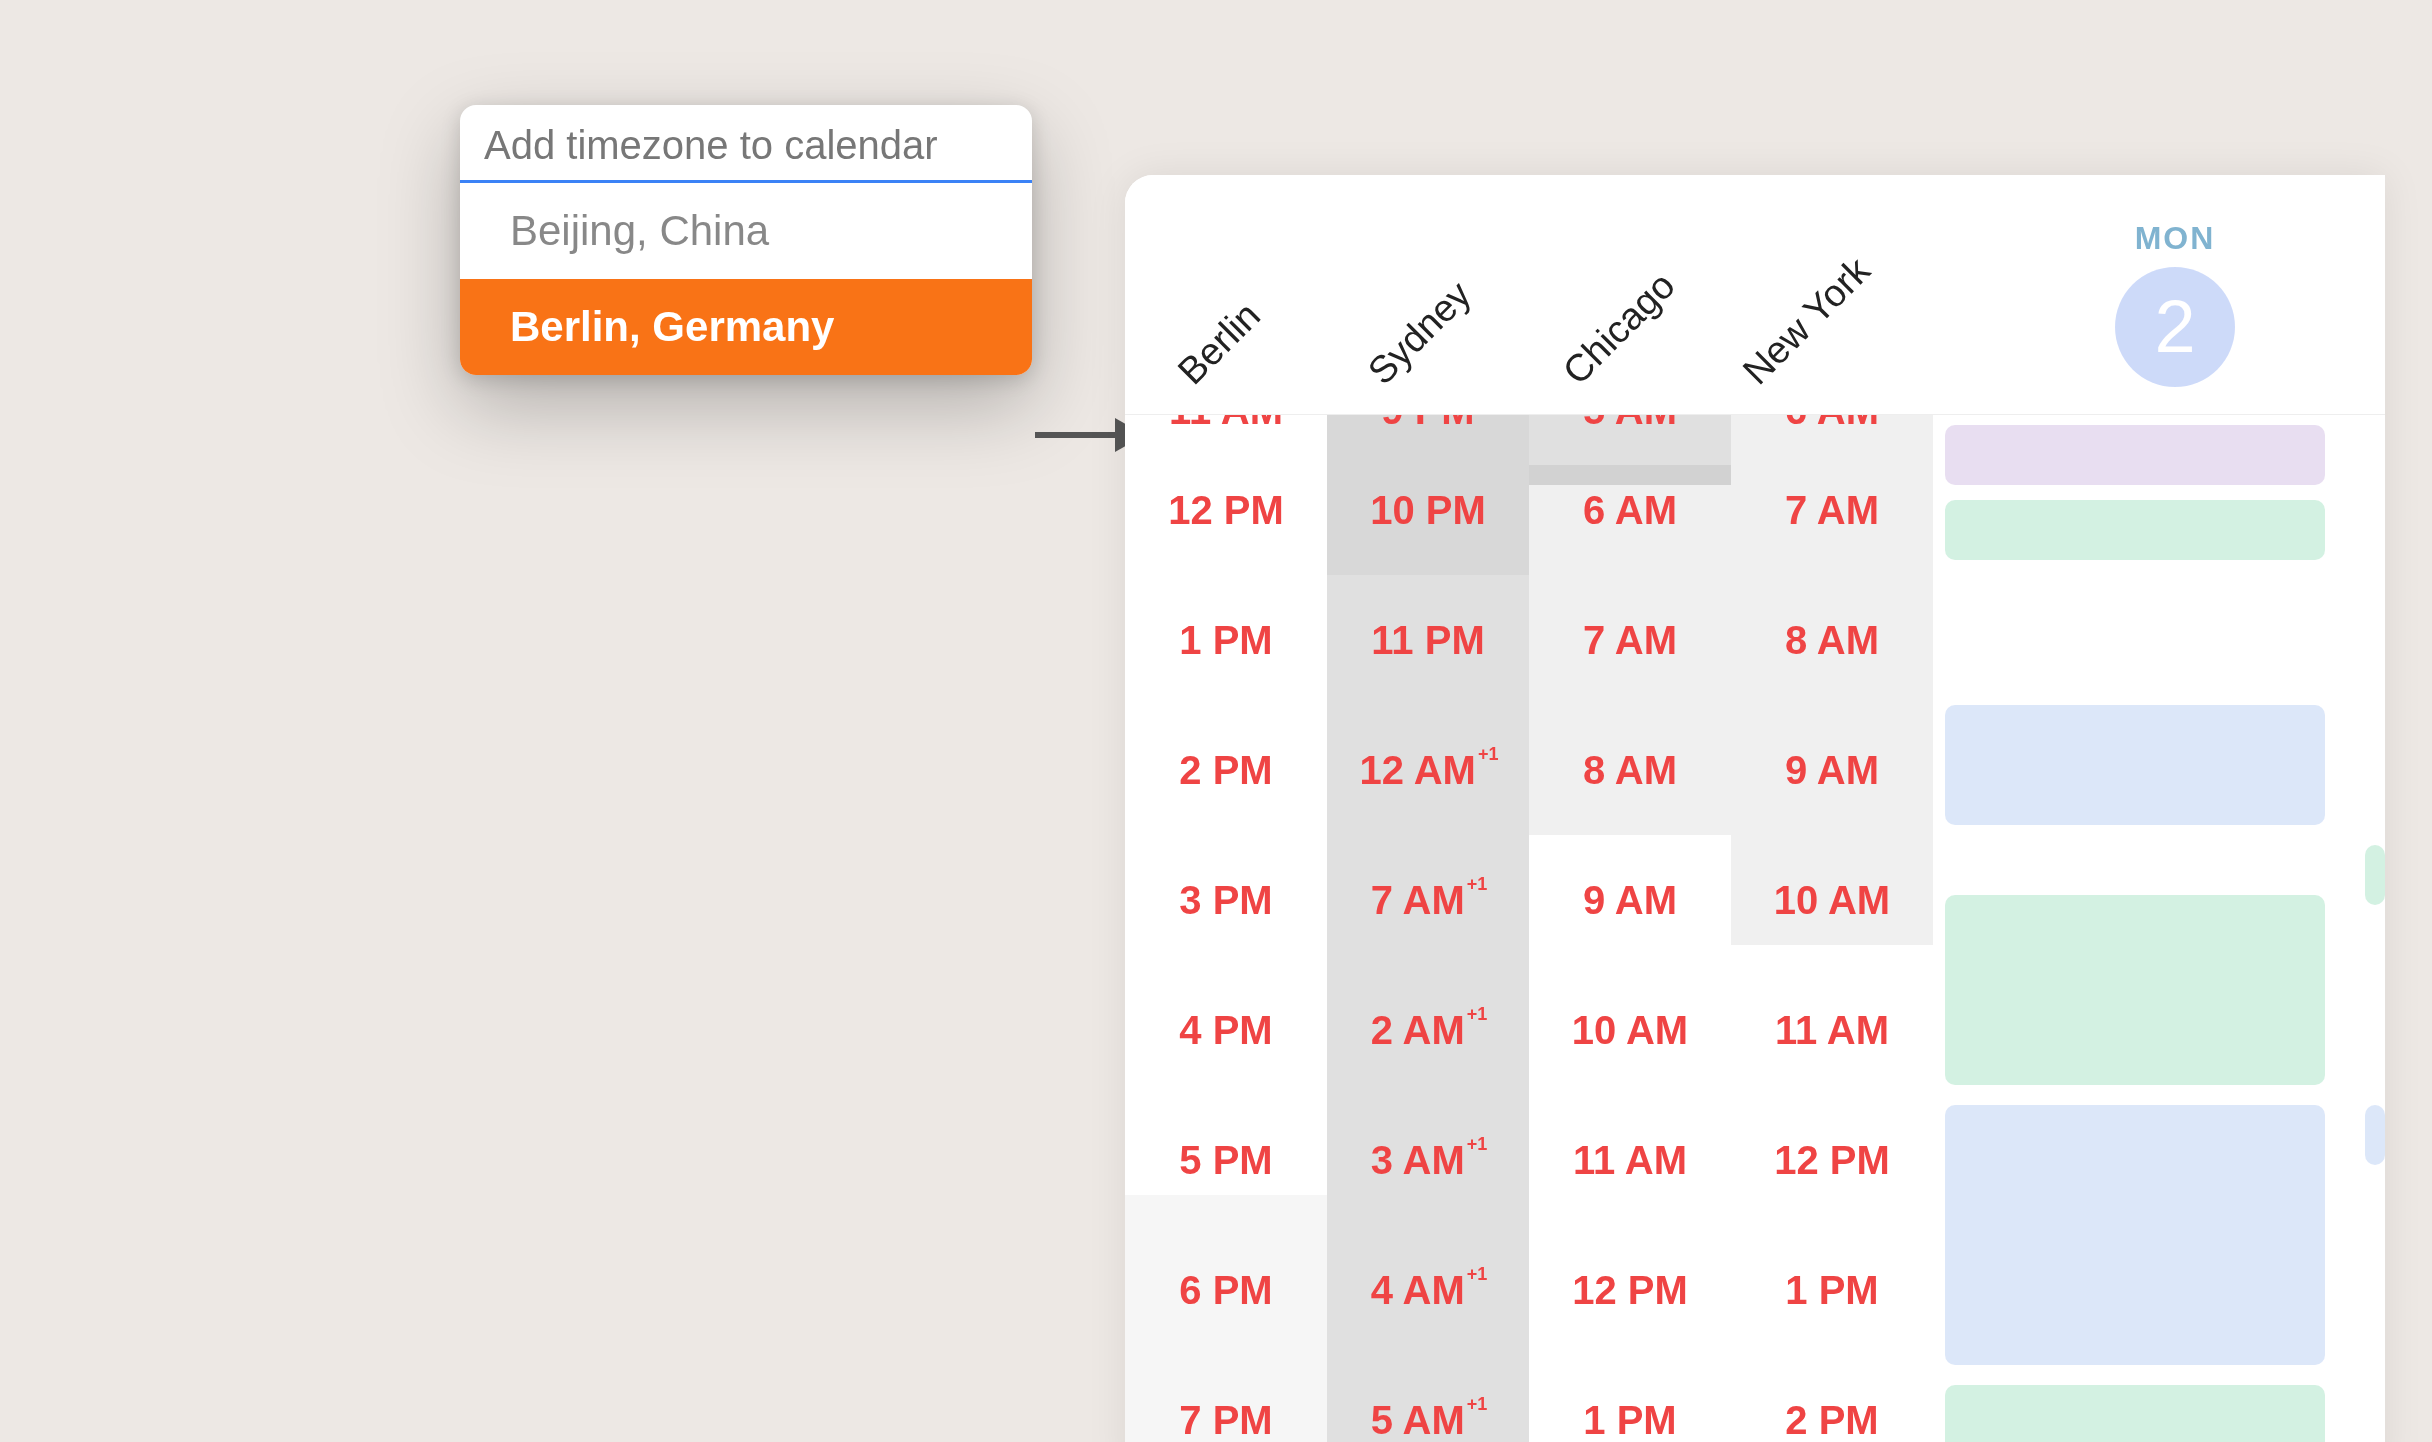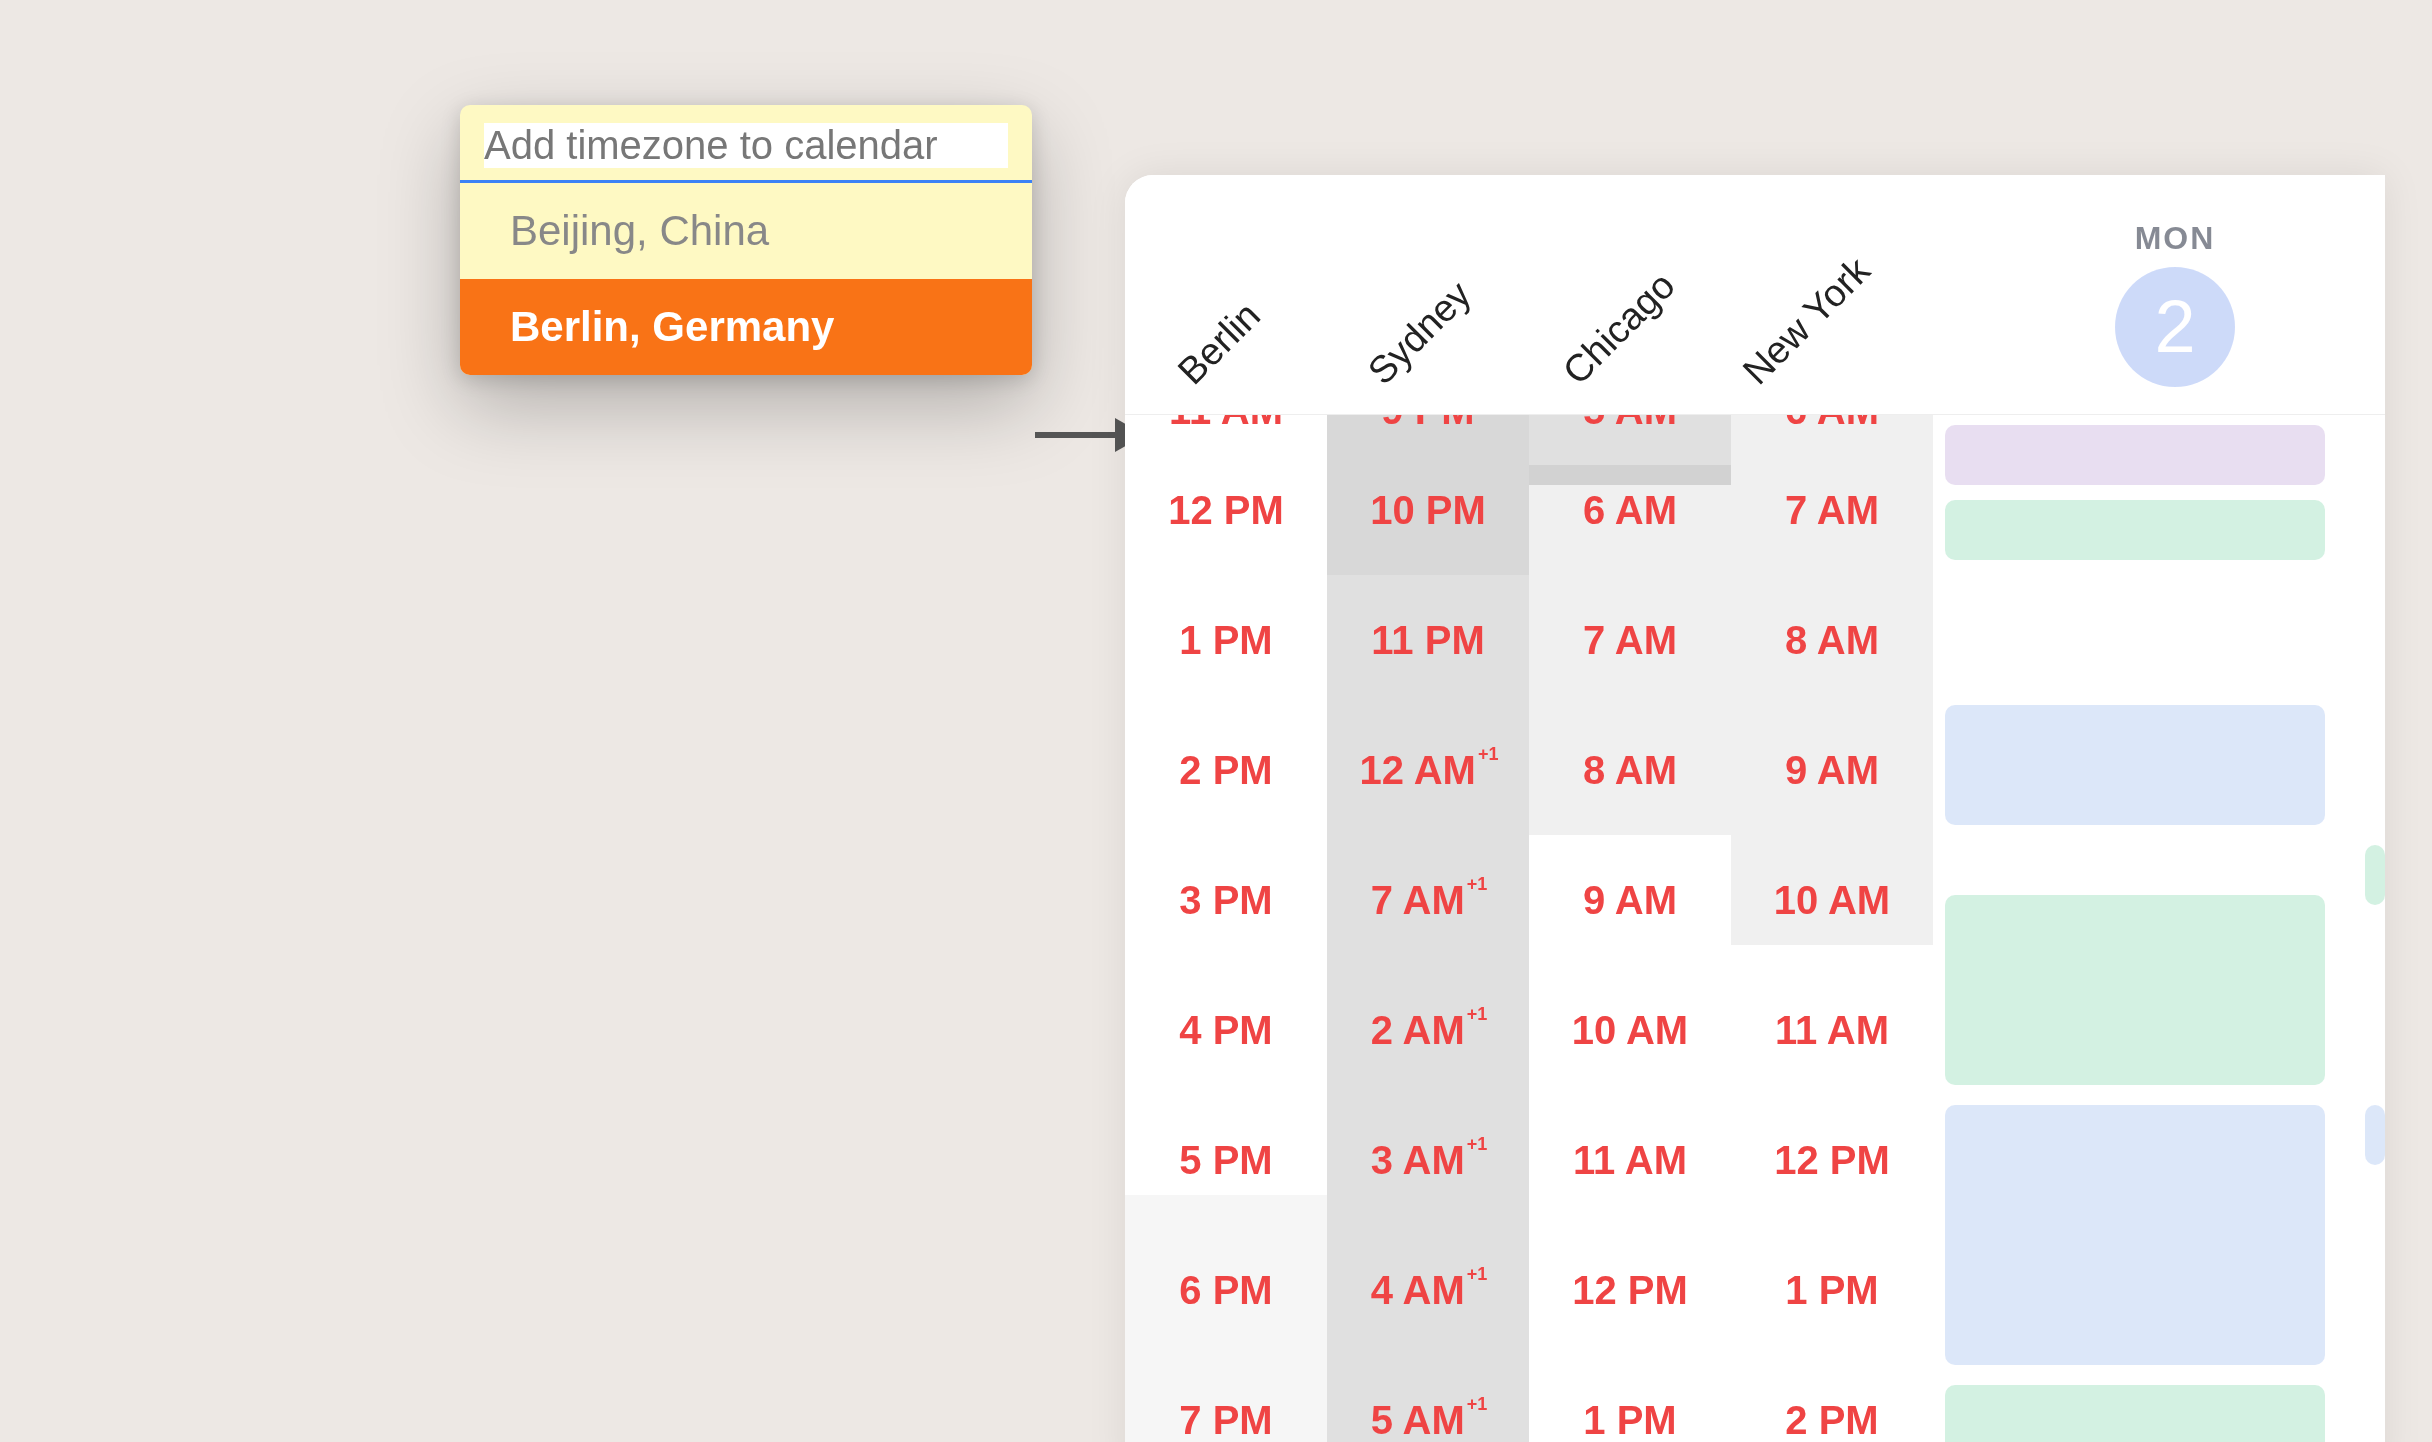--- a/index.html
+++ b/index.html
@@ -9,22 +9,22 @@
     font-family: -apple-system, BlinkMacSystemFont, "Segoe UI", Helvetica, Arial, sans-serif;
     position: relative;
   }
 
   
   .dropdown {
     position: absolute;
     left: 460px;
     top: 105px;
     width: 572px;
-    background: #fef9c3;
-    border-radius: 10px;
+    background: #ffffff;
+    border-radius: 16px;
     box-shadow: 0 30px 80px rgba(0,0,0,0.25), 0 4px 20px rgba(0,0,0,0.15);
     overflow: hidden;
   }
   .dropdown-input-wrap {
     padding: 18px 24px 12px 24px;
     border-bottom: 3px solid #3b82f6;
   }
   .dropdown-input {
     width: 100%;
     border: none;
@@ -91,21 +91,21 @@
     position: absolute;
     right: 0;
     top: 45px;
     width: 420px;
     text-align: center;
     opacity: 0.5;
   }
   .day-name {
     font-size: 32px;
     font-weight: 700;
-    color: #0f172a;
+    color: #0369a1;
     letter-spacing: 2px;
   }
   .day-circle {
     margin: 10px auto 0 auto;
     width: 120px; height: 120px;
     border-radius: 60px;
     background: #9db6f5;
     color: #fff;
     font-size: 74px;
     line-height: 120px;

